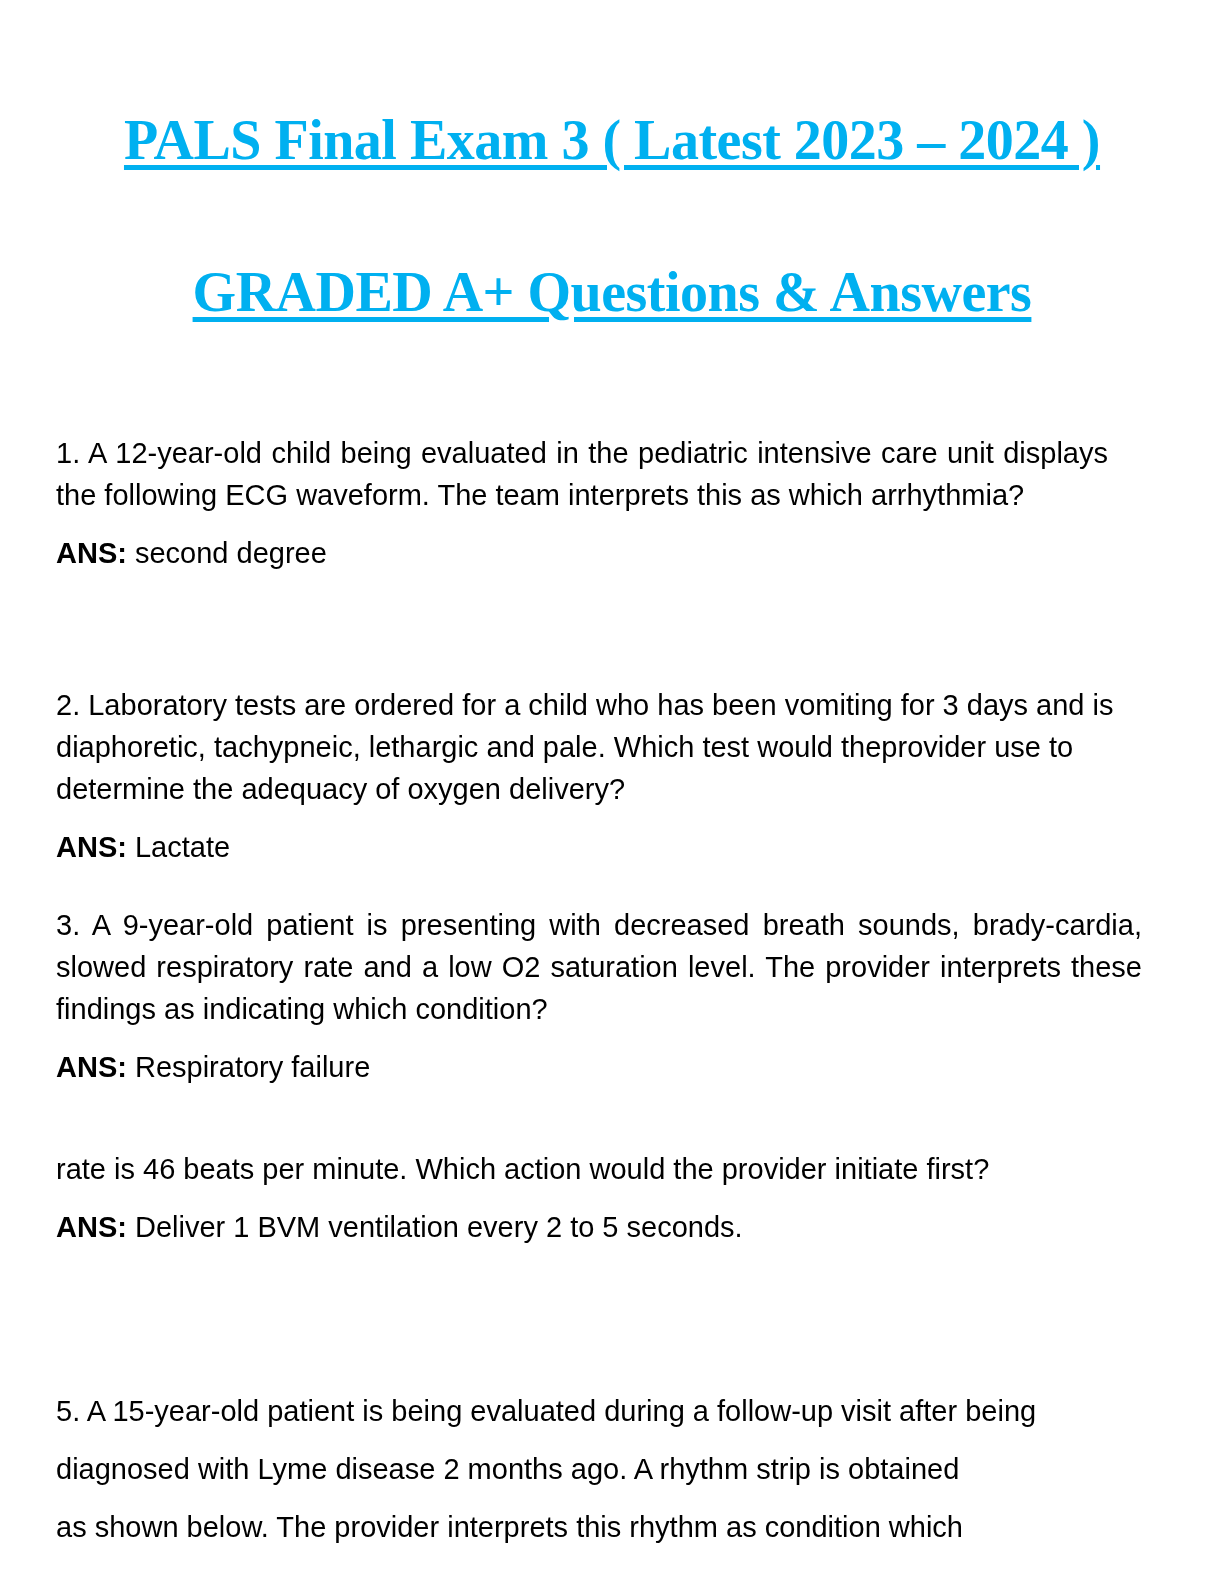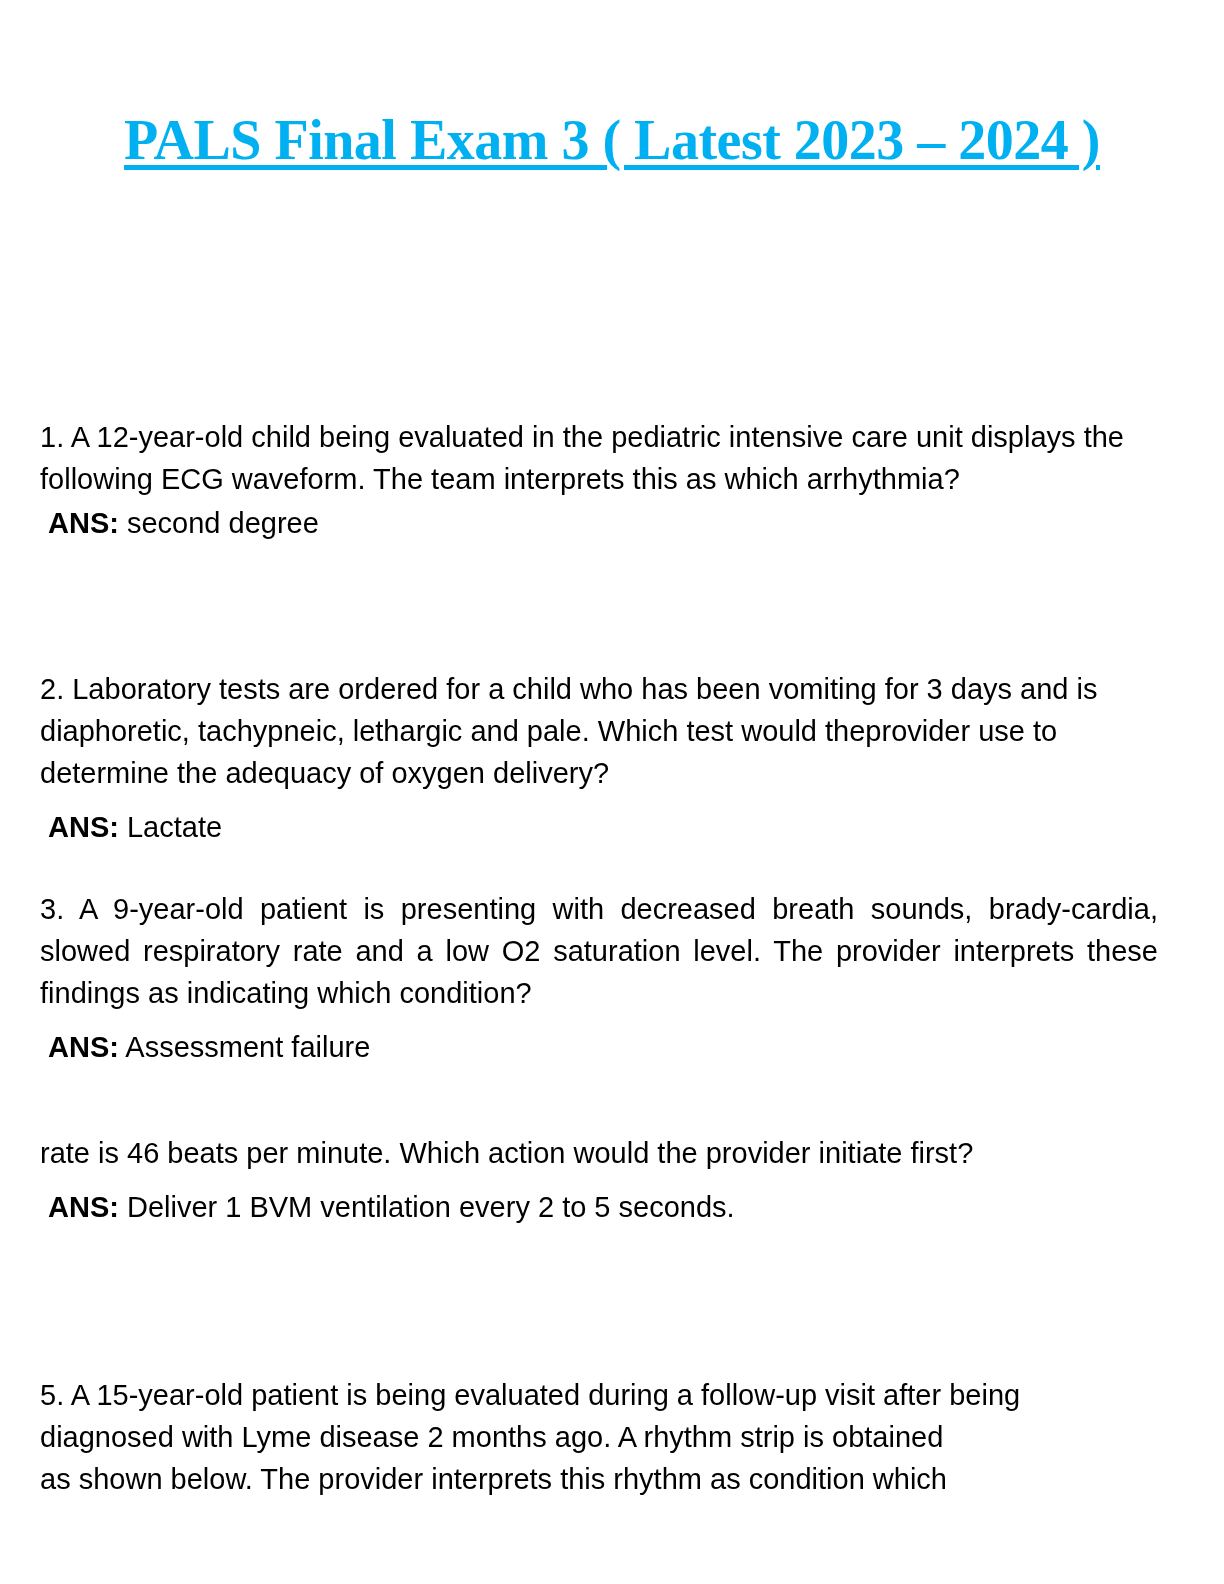--- a/index.html
+++ b/index.html
@@ -45,28 +45,28 @@
     .q {
       position: absolute;
       left: 40px;
       width: 1120px;
       font-family: "Liberation Sans", sans-serif;
       font-size: 29px;
       color: #000000;
     }
     .q-text {
       line-height: 42px;
-      margin: 0;
+      margin: 16px;
     }
     .q-text.justify {
       text-align: justify;
       text-align-last: left;
     }
     .ans {
-      margin: 8px;
+      margin: 16px;
       line-height: 42px;
     }
     .ans .lbl {
       font-weight: bold;
     }
     #q1 { top: 416px; width: 1084px; }
     #q1 .ans { margin-top: 2px; }
     #q2 { top: 668px; }
     #q2 .ans { margin-top: 12px; }
     #q3 { top: 888px; width: 1118px; }
@@ -76,34 +76,37 @@
     #q5 { top: 1374px; }
   </style>
 </head>
 <body>
 
 <div class="page">
 
   <div class="title title1">
     <span>PALS Final Exam 3 ( Latest 2023 – 2024 )</span>
   </div>
+  <div class="title title2">
+    <span>GRADED A+ Questions &amp; Answers</span>
+  </div>
 
   <div class="q" id="q1">
     <p class="q-text justify">1. A 12-year-old child being evaluated in the pediatric intensive care unit displays the following ECG waveform. The team interprets this as which arrhythmia?</p>
     <p class="ans"><span class="lbl">ANS:</span><span> second degree</span></p>
   </div>
 
   <div class="q" id="q2">
     <p class="q-text">2. Laboratory tests are ordered for a child who has been vomiting for 3 days and is diaphoretic, tachypneic, lethargic and pale. Which test would theprovider use to determine the adequacy of oxygen delivery?</p>
     <p class="ans"><span class="lbl">ANS:</span><span> Lactate</span></p>
   </div>
 
   <div class="q" id="q3">
     <p class="q-text justify">3. A 9-year-old patient is presenting with decreased breath sounds, brady-cardia, slowed respiratory rate and a low O2 saturation level. The provider interprets these findings as indicating which condition?</p>
-    <p class="ans"><span class="lbl">ANS:</span><span> Assessment failure</span></p>
+    <p class="ans"><span class="lbl">ANS:</span><span> Respiratory failure</span></p>
   </div>
 
   <div class="q" id="q4">
     <p class="q-text">rate is 46 beats per minute. Which action would the provider initiate first?</p>
     <p class="ans"><span class="lbl">ANS:</span><span> Deliver 1 BVM ventilation every 2 to 5 seconds.</span></p>
   </div>
 
   <div class="q" id="q5">
     <p class="q-text">5. A 15-year-old patient is being evaluated during a follow-up visit after being</p>
     <p class="q-text">diagnosed with Lyme disease 2 months ago. A rhythm strip is obtained</p>

